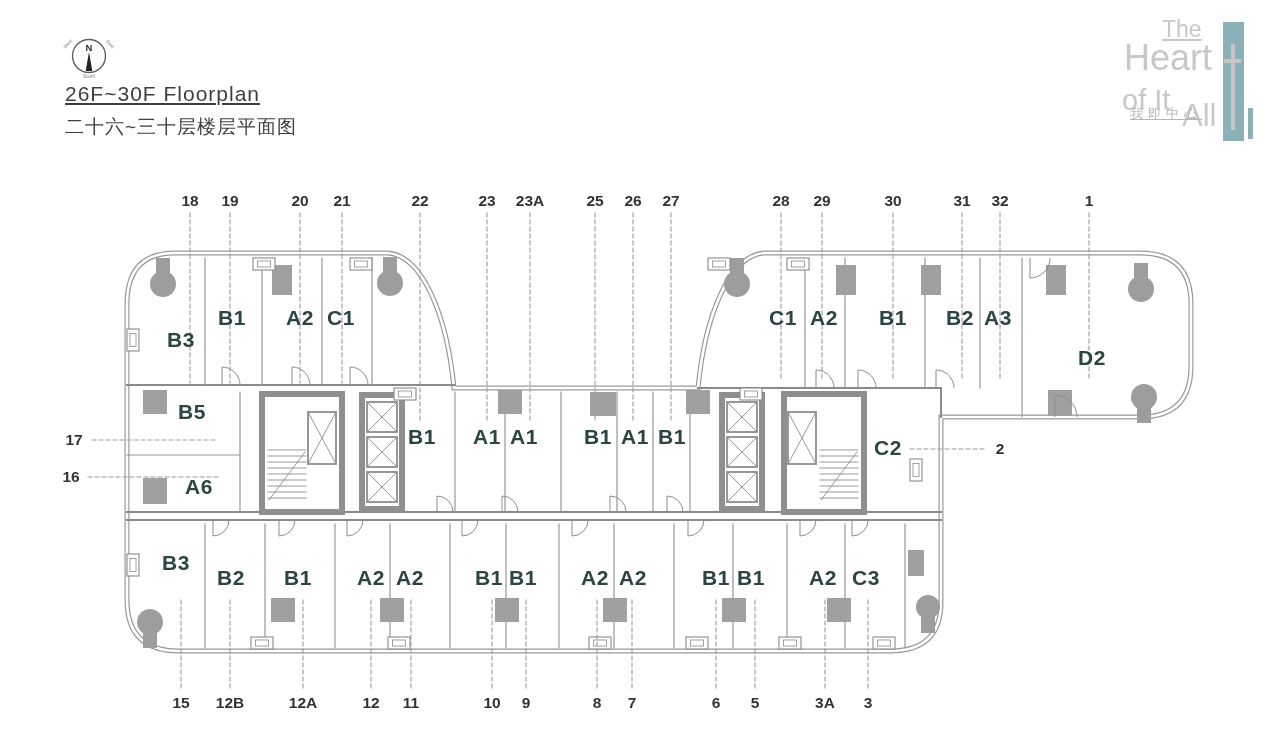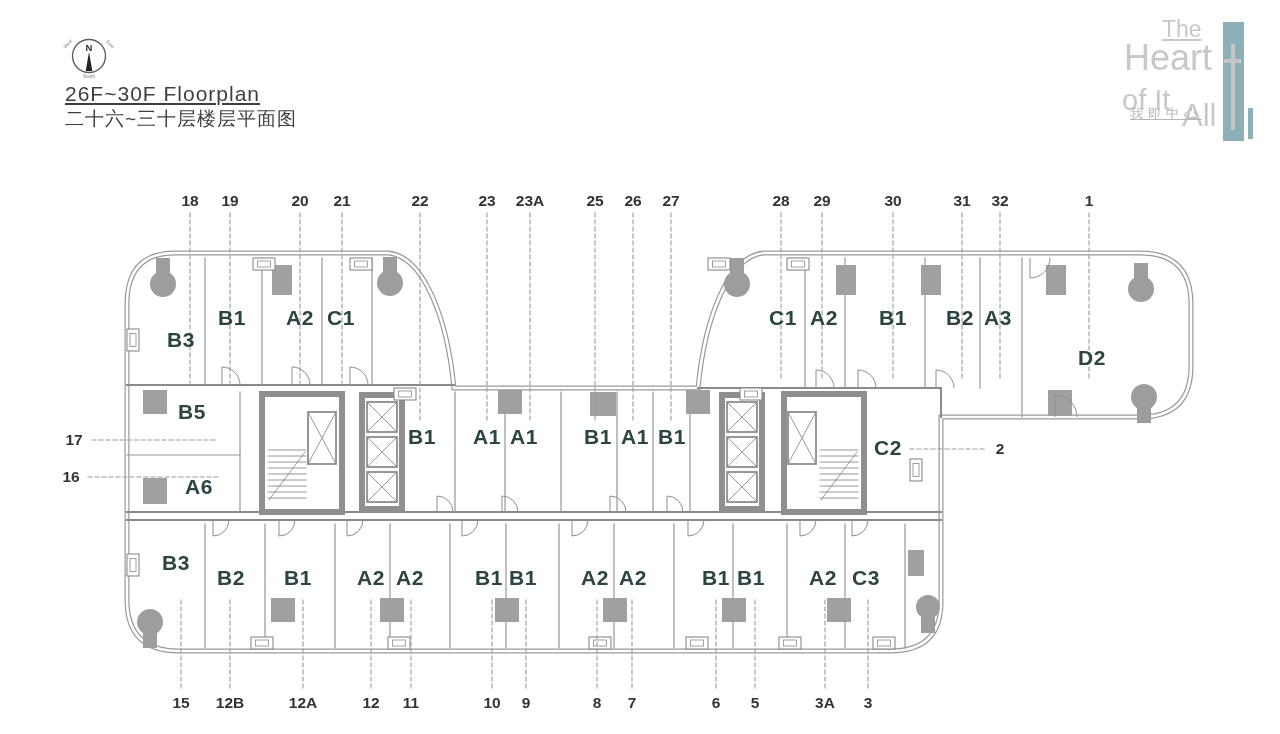--- a/index.html
+++ b/index.html
@@ -3,21 +3,21 @@
 <meta charset="utf-8">
 <style>
   html,body{margin:0;padding:0;}
   body{
     width:1280px;height:734px;position:relative;overflow:hidden;
     background:#ffffff;font-family:"Liberation Sans",sans-serif;
   }
   
   .title-block{position:absolute;left:65px;top:82px;color:#3e3e3e;}
   .title-en{font-size:21px;letter-spacing:1px;text-decoration:underline;}
-  .title-zh{font-size:19px;letter-spacing:1px;}
+  .title-zh{font-size:19px;margin-top:8px;letter-spacing:1px;}
   
   .compass{position:absolute;left:60px;top:24px;width:58px;height:60px;}
   
   .logo{position:absolute;left:1118px;top:14px;width:160px;height:130px;color:var(--logo-text,#c8c8c8);}
   .logo > div{position:absolute;white-space:nowrap;line-height:1;}
   .logo-the{left:44px;top:4px;font-size:23px;z-index:2;text-decoration:underline;}
   .logo-heart{left:6px;top:26px;font-size:36px;z-index:2;}
   .logo-ofit{left:4px;top:72px;font-size:29px;z-index:2;}
   .logo-all{left:64px;top:86px;font-size:31px;z-index:2;}
   .logo-tag{left:12px;top:93px;font-size:13px;letter-spacing:5px;color:#b5b5b5;z-index:2;text-decoration:underline;}

